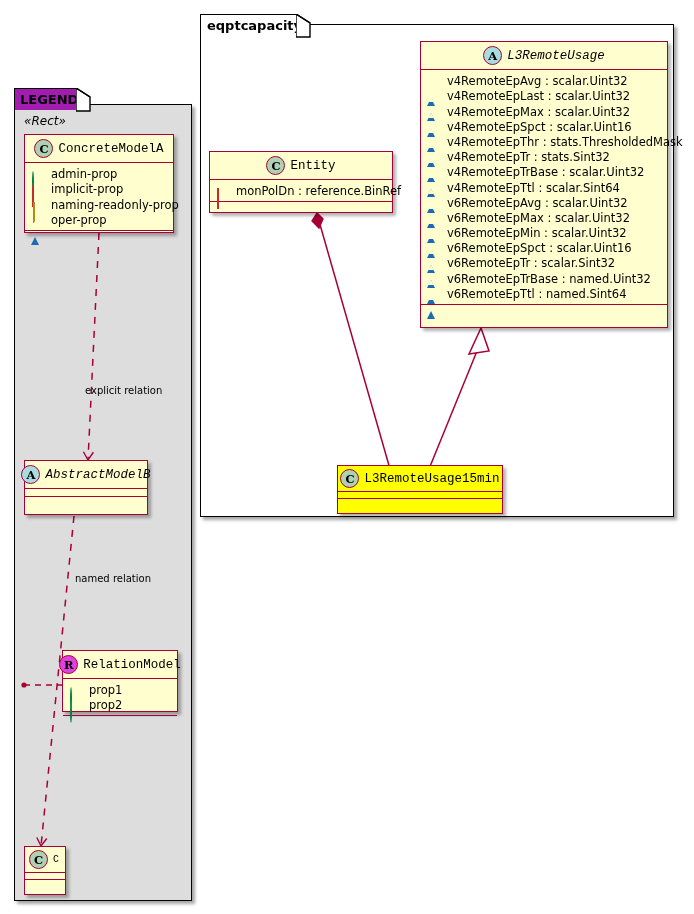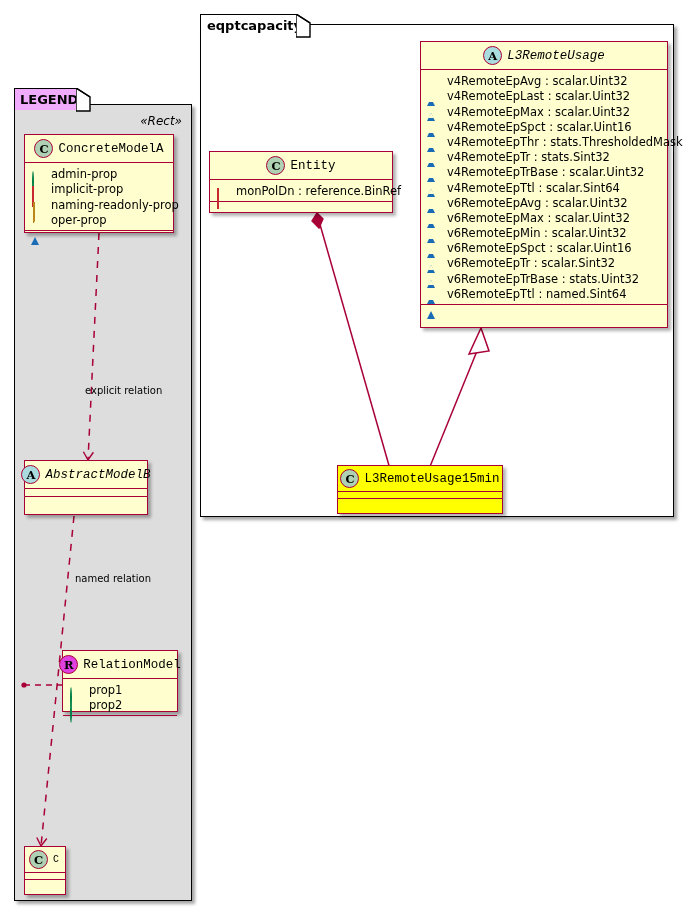--- a/index.html
+++ b/index.html
@@ -63,21 +63,21 @@
   .legend-body {
     position: absolute;
     box-sizing: border-box;
     background: #DDDDDD;
     border: 1.4px solid #000000;
     box-shadow: 3px 3px 3px rgba(0,0,0,0.35);
   }
   .legend-tab {
     position: absolute;
     box-sizing: border-box;
-    background: #f0abfc;
+    background: #a21caf;
     border: 1.4px solid #000000;
     border-bottom: none;
     display: flex;
     align-items: center;
     padding: 0 5px;
   }
   .legend-tab-label {
     font-size: 13px;
     font-weight: bold;
     color: #000000;
@@ -210,21 +210,21 @@
     border-right: 3.2px solid transparent;
     border-bottom: 5.3px solid #FEFECE;
   }
 
   
   .stereotype {
     position: absolute;
     font-size: 12px;
     font-style: italic;
     color: #000000;
-    text-align: right;
+    text-align: left;
     white-space: nowrap;
   }
 
   
   .edge-label {
     position: absolute;
     font-size: 10px;
     color: #000000;
     white-space: nowrap;
   }
@@ -412,21 +412,21 @@
         <div class="attr-row">
           <span class="glyph"><span class="glyph-triangle"></span></span>
           <span class="attr-text">v6RemoteEpSpct : scalar.Uint16</span>
         </div>
         <div class="attr-row">
           <span class="glyph"><span class="glyph-triangle"></span></span>
           <span class="attr-text">v6RemoteEpTr : scalar.Sint32</span>
         </div>
         <div class="attr-row">
           <span class="glyph"><span class="glyph-triangle"></span></span>
-          <span class="attr-text">v6RemoteEpTrBase : stats.Uint32</span>
+          <span class="attr-text">v6RemoteEpTrBase : named.Uint32</span>
         </div>
         <div class="attr-row">
           <span class="glyph"><span class="glyph-triangle"></span></span>
           <span class="attr-text">v6RemoteEpTtl : named.Sint64</span>
         </div>
       </div>
     <div class="uml-empty-band"></div>
   </div>
 
   <div class="uml-class highlight" style="left:337px; top:465px; width:166px; height:49px;">

